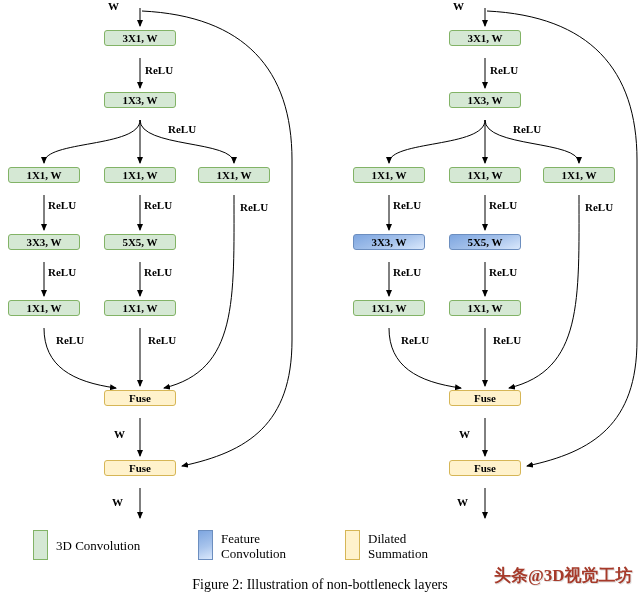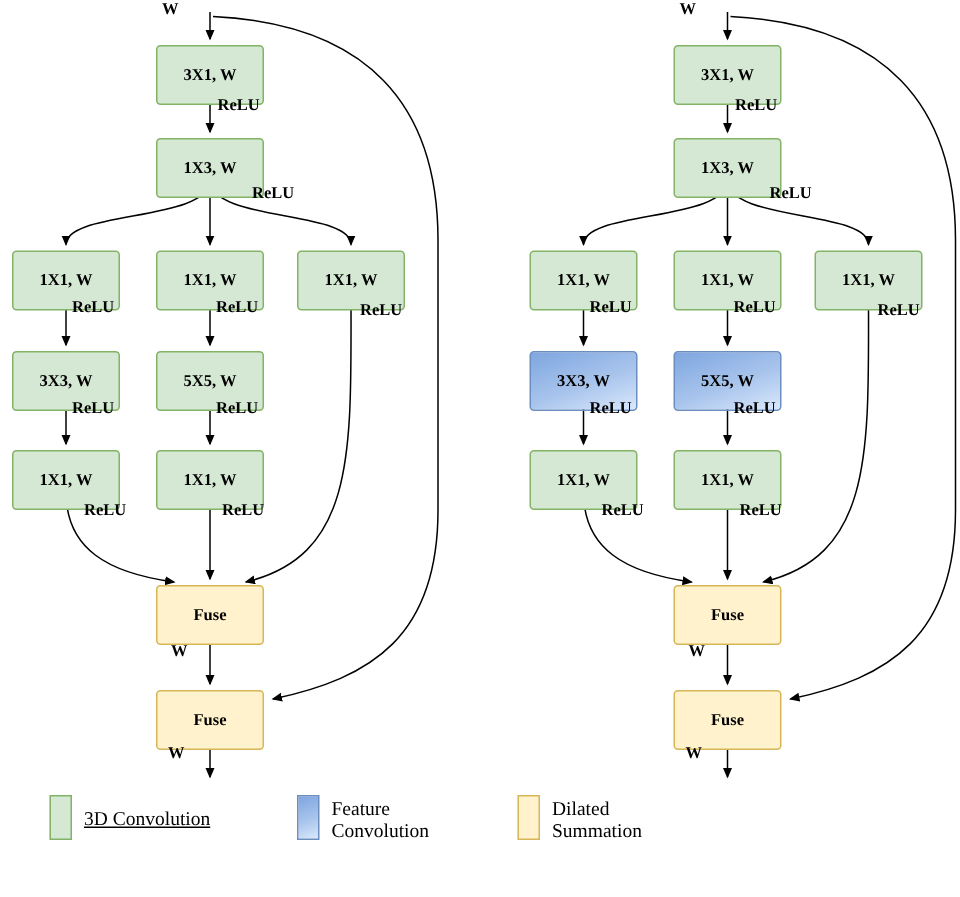--- a/index.html
+++ b/index.html
@@ -1,20 +1,20 @@
 <!DOCTYPE html>
 <html><head>
 <meta charset="utf-8">
 <style>
   html,body{margin:0;padding:0;background:#fff;}
   #page{position:relative;width:640px;height:598px;background:#fff;overflow:hidden;
         font-family:"Liberation Serif","DejaVu Serif",serif;}
   .diagram{position:absolute;top:0;width:320px;height:530px;}
   .arrows{position:absolute;left:0;top:0;pointer-events:none;}
-  .node{position:absolute;width:72px;height:40px;border-radius:3px;
+  .node{position:absolute;width:72px;height:16px;border-radius:3px;
         display:flex;align-items:center;justify-content:center;
         font-weight:bold;font-size:11px;color:#000;box-sizing:border-box;}
   .green{background:#d5e8d4;border:1px solid #82b366;}
   .blue{background:linear-gradient(160deg,#7ea6e0 0%,#a8c4ec 55%,#dae8fc 100%);border:1px solid #6c8ebf;}
   .yellow{background:#fff2cc;border:1px solid #d6b656;}
   .lbl{position:absolute;font-weight:bold;font-size:11px;color:#000;white-space:nowrap;}
   .legend-swatch{position:absolute;width:15px;height:30px;box-sizing:border-box;}
   .legend-label{position:absolute;font-size:13px;color:#000;line-height:15px;white-space:nowrap;}
   #caption{position:absolute;left:0;right:0;top:577px;text-align:center;font-size:14px;color:#000;}
   #watermark{position:absolute;left:494px;top:564px;font-size:17px;font-weight:bold;color:#a63a2a;
@@ -136,29 +136,31 @@
     <div class="lbl" style="left:148px;top:334px;">ReLU</div>
 
     <div class="node yellow" style="left:104px;top:390px;">Fuse</div>
     <div class="lbl" style="left:114px;top:428px;">W</div>
     <div class="node yellow" style="left:104px;top:460px;">Fuse</div>
     <div class="lbl" style="left:112px;top:496px;">W</div>
   </div>
 
   <div>
     <div class="legend-swatch green" style="left:33px;top:530px;"></div>
-    <div class="legend-label" style="left:56px;top:538px;text-decoration:underline;">3D Convolution</div>
+    <div class="legend-label" style="left:56px;top:538px;">3D Convolution</div>
 
     <div class="legend-swatch blue" style="left:198px;top:530px;"></div>
     <div class="legend-label" style="left:221px;top:531px;">
       <span>Feature</span><br>
       <span>Convolution</span>
     </div>
 
     <div class="legend-swatch yellow" style="left:345px;top:530px;"></div>
     <div class="legend-label" style="left:368px;top:531px;">
       <span>Dilated</span><br>
       <span>Summation</span>
     </div>
   </div>
 
+  <div id="caption">Figure 2: Illustration of non-bottleneck layers</div>
+  <div id="watermark">头条@3D视觉工坊</div>
 
 </div>
 
 </body></html>

